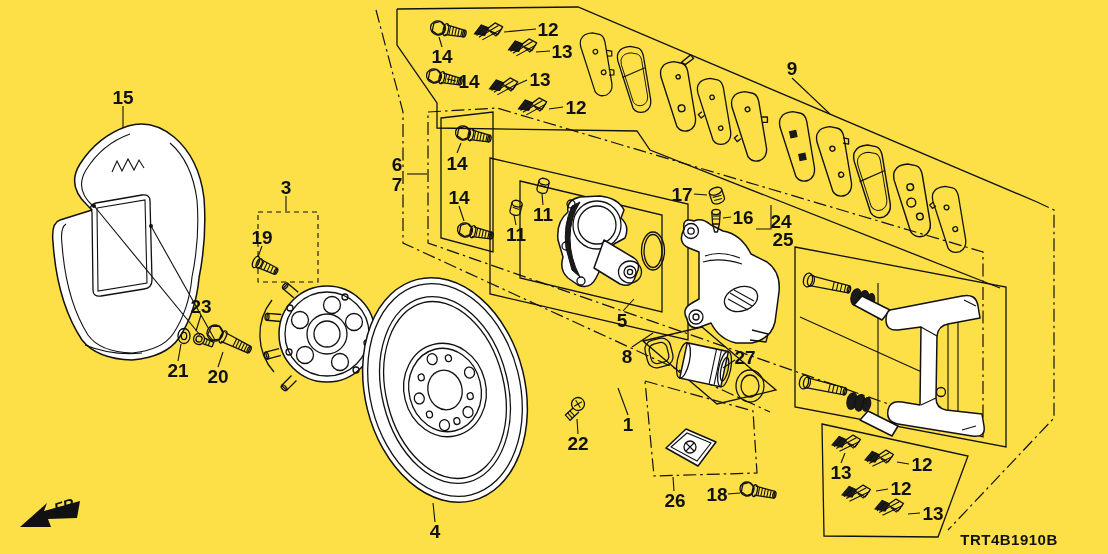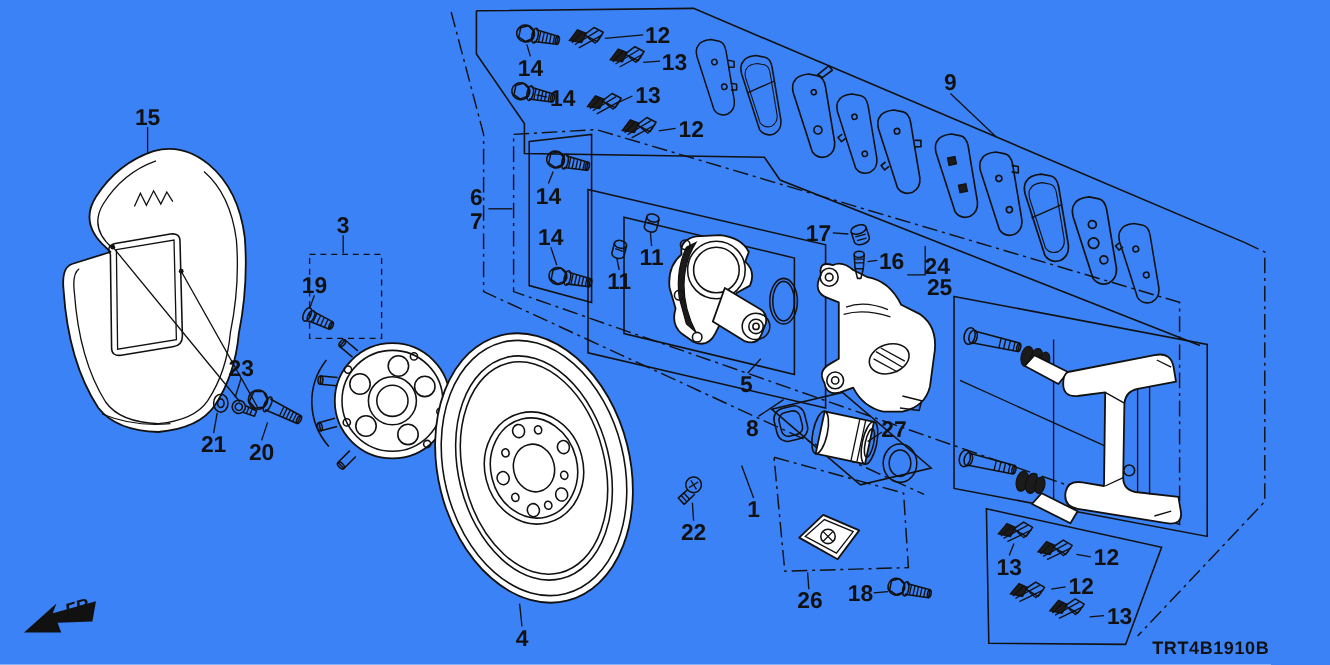--- a/index.html
+++ b/index.html
@@ -1,16 +1,16 @@
 <!DOCTYPE html>
 <html><head>
 <meta charset="utf-8">
 <style>
   html,body{margin:0;padding:0;background:#fff;}
-  .stage{width:1108px;height:554px;position:relative;background:#3b82f6;overflow:hidden;
+  .stage{width:1108px;height:554px;position:relative;background:#fde047;overflow:hidden;
          font-family:"Liberation Sans", sans-serif;}
   svg{display:block}
   .thin{stroke:#111;fill:none;stroke-width:1.1;}
   .box{stroke:#111;fill:none;stroke-width:1.3;}
   .chain{stroke:#111;fill:none;stroke-width:1.2;stroke-dasharray:13 4 2.5 4;}
   .dash{stroke:#111;fill:none;stroke-width:1.1;stroke-dasharray:5 4;}
   .part{stroke:#111;fill:#fff;stroke-width:1.5;stroke-linejoin:round;}
   .partn{stroke:#111;fill:none;stroke-width:1.3;stroke-linejoin:round;}
   .dark{stroke:#111;fill:#1b1b1b;stroke-width:1;}
   .lbl{font-family:"Liberation Sans", sans-serif;font-size:19px;font-weight:600;fill:#111;}

